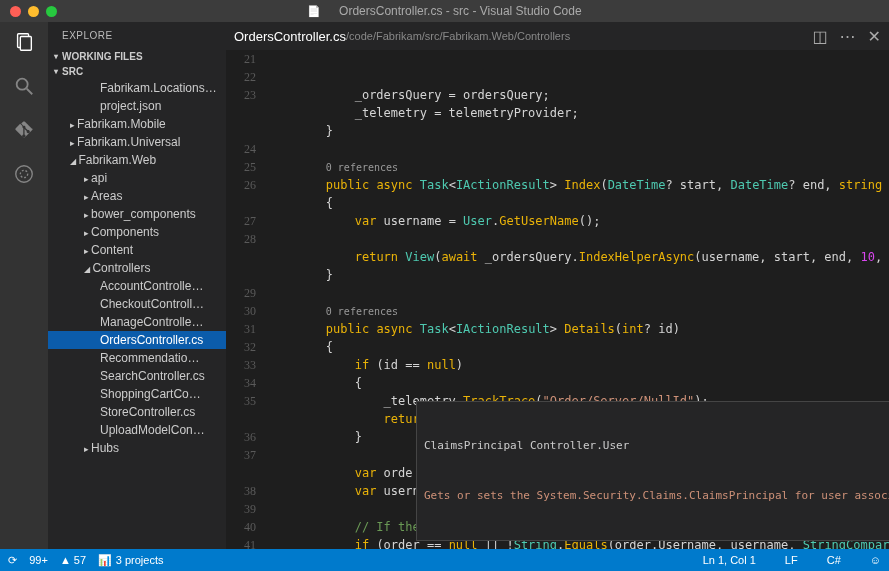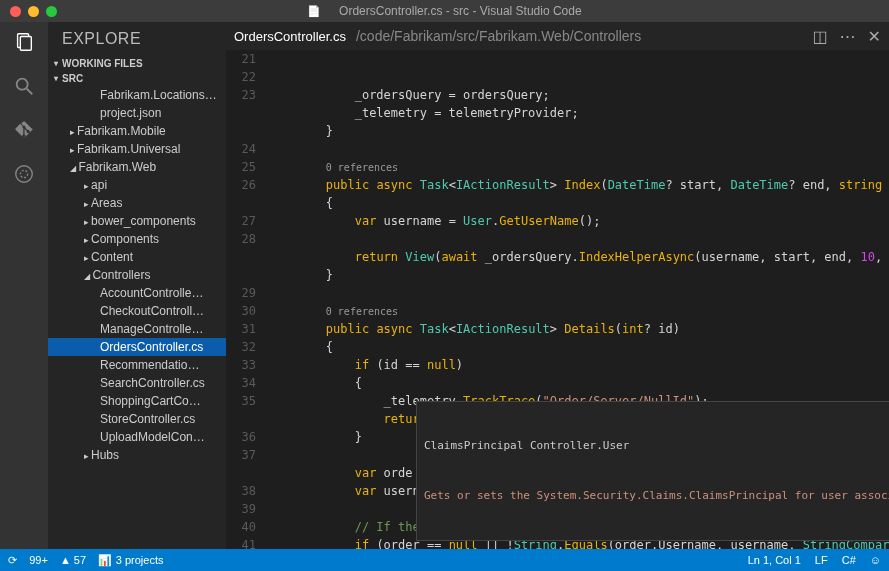--- a/index.html
+++ b/index.html
@@ -11,55 +11,55 @@
 .tl-min { background: #ffbd2e; }
 .tl-max { background: #27c93f; }
 .titlebar-title { position: absolute; left: 50%; transform: translateX(-50%); color: #aaa; display: flex; align-items: center; gap: 18px; }
 .file-icon::before { content: "📄"; font-size: 11px; filter: grayscale(1); }
 .main { flex: 1; display: flex; overflow: hidden; }
 .activity { width: 48px; background: #333333; display: flex; flex-direction: column; align-items: center; padding-top: 8px; gap: 20px; }
 .activity-icon { width: 24px; height: 24px; display: flex; align-items: center; justify-content: center; color: #858585; cursor: pointer; }
 .activity-icon.active { color: #fff; }
 .activity-icon svg { width: 22px; height: 22px; }
 .sidebar { width: 178px; background: #252526; display: flex; flex-direction: column; font-size: 12px; overflow: hidden; }
-.sidebar-header { padding: 8px 14px; font-size: 16px; color: #bbb; letter-spacing: 0.5px; }
+.sidebar-header { padding: 8px 14px; font-size: 10px; color: #bbb; letter-spacing: 0.5px; }
 .section-header { padding: 2px 6px; font-size: 10px; font-weight: 700; color: #ccc; display: flex; align-items: center; gap: 2px; }
 .section-header::before { content: "▾"; font-size: 8px; margin-right: 2px; }
 .tree { overflow-y: auto; flex: 1; }
 .tree-item { padding: 2px 0; white-space: nowrap; overflow: hidden; text-overflow: ellipsis; cursor: pointer; color: #ccc; font-size: 12px; }
 .tree-item.selected { background: #0b5cab; color: #fff; }
 .indent-1 { padding-left: 22px; }
 .indent-2 { padding-left: 36px; }
 .indent-3 { padding-left: 52px; }
 .indent-4 { padding-left: 52px; }
 .folder::before { content: "▸ "; font-size: 9px; color: #ccc; }
 .folder.open::before { content: "◢ "; font-size: 8px; }
 .editor { flex: 1; display: flex; flex-direction: column; background: #1e1e1e; overflow: hidden; }
 .editor-tabs { height: 28px; background: #252526; display: flex; align-items: center; padding: 0 8px; position: relative; }
 .tab-title { color: #fff; font-size: 13px; }
-.tab-path { color: #888; font-size: 14px; margin-left: 10px; }
+.tab-path { color: #888; font-size: 11px; }
 .tab-actions { position: absolute; right: 8px; display: flex; gap: 12px; color: #aaa; }
 .tab-actions span { cursor: pointer; }
 .code-area { flex: 1; display: flex; overflow: hidden; font-family: Menlo, Consolas, monospace; font-size: 12px; line-height: 1.5; position: relative; }
-.gutter { width: 42px; text-align: right; padding-right: 12px; color: #5a5a5a; background: #1e1e1e; user-select: none; }
+.gutter { width: 42px; text-align: right; padding-right: 12px; color: #5a5a5a; background: #1e1e1e; user-select: none; font-family: Liberation Serif, serif; }
 .code { flex: 1; white-space: pre; color: #d4d4d4; position: relative; overflow: hidden; }
 .line { height: 18px; }
 .kw { color: #eab308; }
 .str { color: #ce9178; }
 .type { color: #4ec9b0; }
 .num { color: #d946ef; }
 .mtd { color: #eab308; }
 .com { color: #6a9955; }
 .lens { color: #999; font-size: 10px; }
 .tooltip { position: absolute; background: #252526; border: 1px solid #454545; padding: 3px 7px; font-size: 11px; z-index: 10; }
 .tooltip .sig { color: #ccc; }
 .tooltip .desc { color: #ce9178; }
 .statusbar { height: 22px; background: #007acc; display: flex; align-items: center; color: #fff; font-size: 11px; padding: 0 8px; }
 .statusbar .left { display: flex; gap: 12px; align-items: center; }
-.statusbar .right { margin-left: auto; display: flex; gap: 14px; align-items: flex-start; }
+.statusbar .right { margin-left: auto; display: flex; gap: 29px; align-items: flex-start; }
 .status-item { display: flex; align-items: center; gap: 4px; cursor: pointer; }
 </style>
 </head>
 <body>
 
 <div class="titlebar">
   <div class="traffic">
     <span class="tl-close"></span>
     <span class="tl-min"></span>
     <span class="tl-max"></span>

